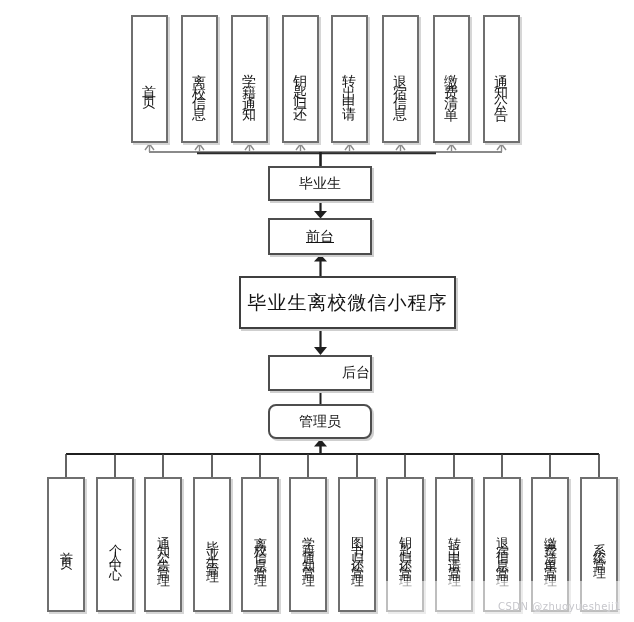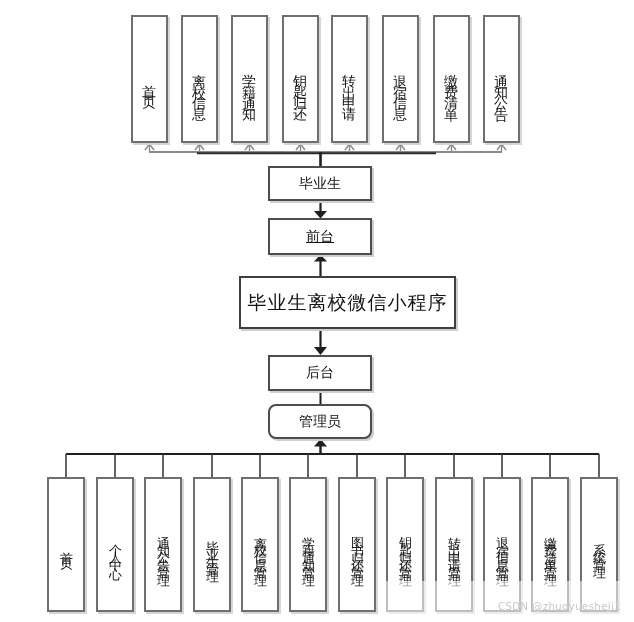--- a/index.html
+++ b/index.html
@@ -25,21 +25,21 @@
     top:477px;width:38px;height:135px;border:2px solid #6f6f6f;
     font-size:13px;
   }
   .botnode .vtext{letter-spacing:7.5px;margin-bottom:-7.5px;}
   .midnode{
     left:268px;width:104px;border:2px solid #4d4d4d;font-size:14px;
     box-shadow:2px 2px 0 #cfcfcf;
   }
   #actor-graduate{top:166px;height:35px;}
   #portal-front{top:218px;height:37px;text-decoration:underline;}
-  #portal-back{top:355px;height:36px;}
+  #portal-back{top:355px;height:36px;justify-content:flex-end;}
   #actor-admin{top:404px;height:35px;border-radius:8px;}
   #main-title{
     left:213px;top:276px;width:217px;height:53px;border:2px solid #3f3f3f;
     font-size:19px;letter-spacing:1px;box-shadow:2px 2px 0 #cfcfcf;margin-left:26px;
   }
   #fade-band{
     position:absolute;left:385px;top:581px;width:249px;height:39px;
     background:rgba(255,255,255,0.55);z-index:3;pointer-events:none;
   }
   #watermark{

